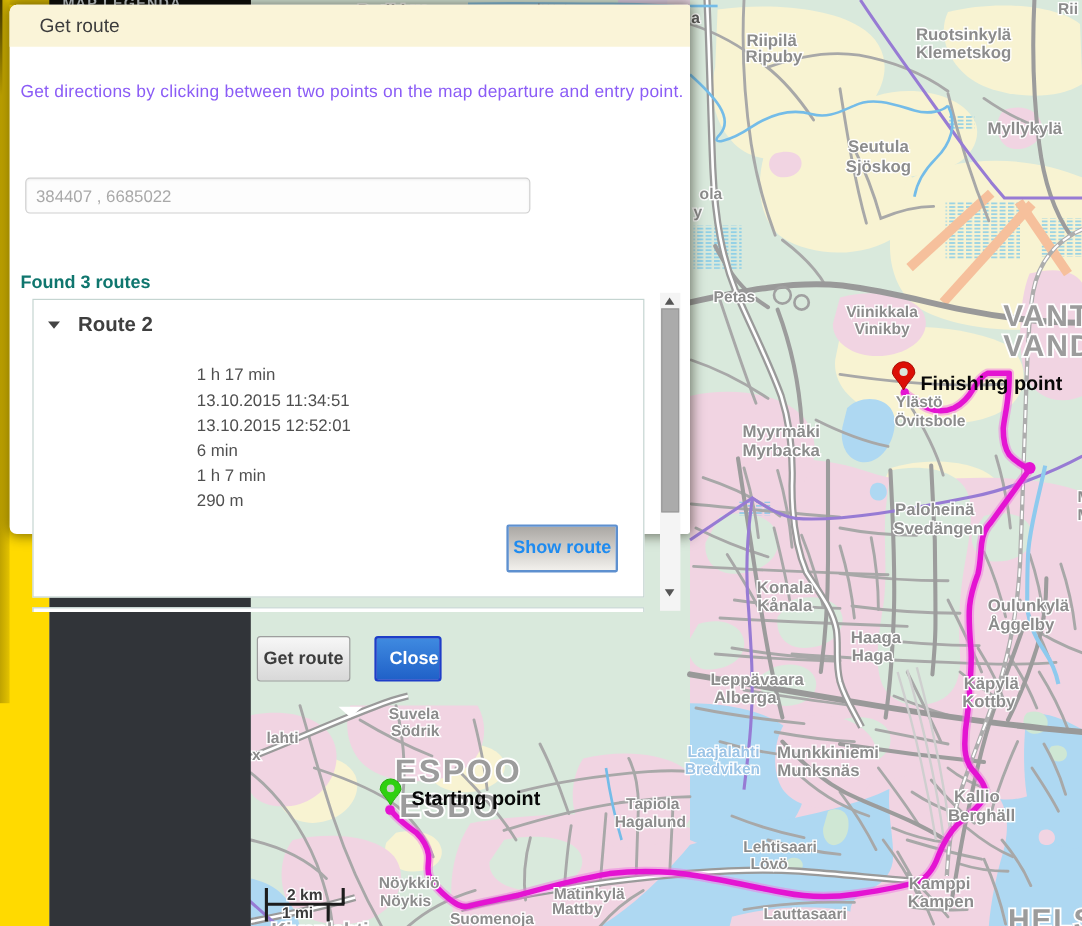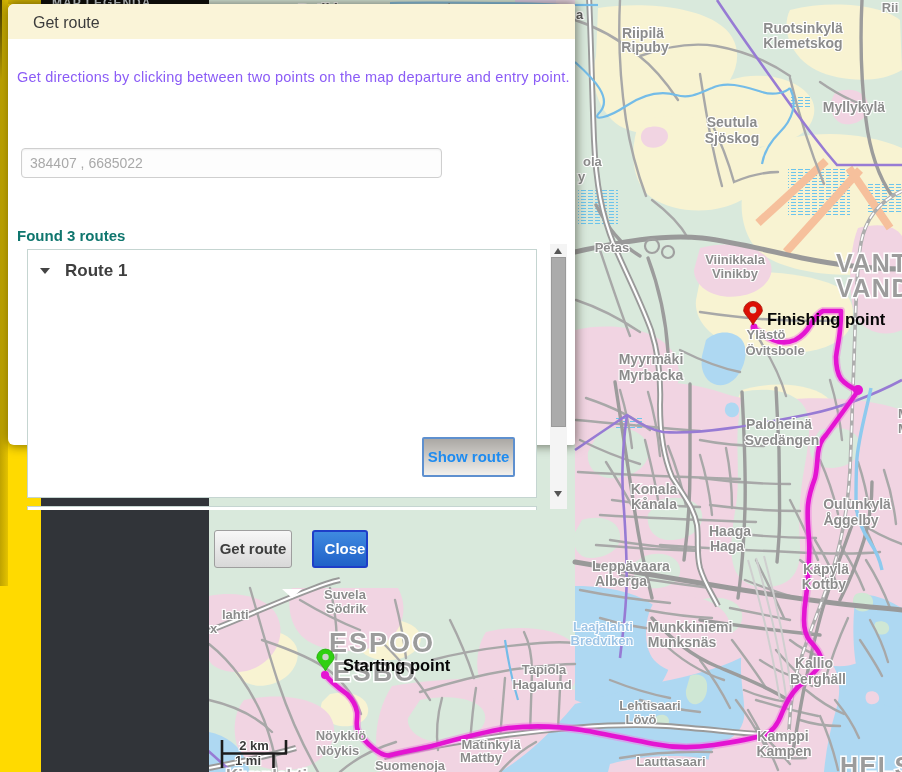--- a/index.html
+++ b/index.html
@@ -355,21 +355,22 @@
   <div id="tshadow"></div>
   <div id="tail"></div>
   <div id="dialog">
     <div id="dlghead">Get route</div>
     <div id="instr">Get directions by clicking between two points on the map departure and entry point.</div>
     <div class="inp" id="inp2">384407 , 6685022</div>
     <div id="found">Found 3 routes</div>
     <div id="scrollpane">
       <div id="card1">
         <div id="tri1"></div>
-        <div id="rt1title">Route 1</div>
+        <div id="rt1title">Route 2</div>
+        <div class="rval" style="top:52px">1 h 17 min<br>13.10.2015 11:34:51<br>13.10.2015 12:52:01<br>6 min<br>1 h 7 min<br>290 m</div>
         <div id="showroute">Show route</div>
       </div>
       <div id="card2"></div>
     </div>
     <div id="sbar">
       <div class="sarrow" id="sup"></div>
       <div id="sthumb"></div>
       <div class="sarrow" id="sdown"></div>
     </div>
     <div id="btn-get">Get route</div>

